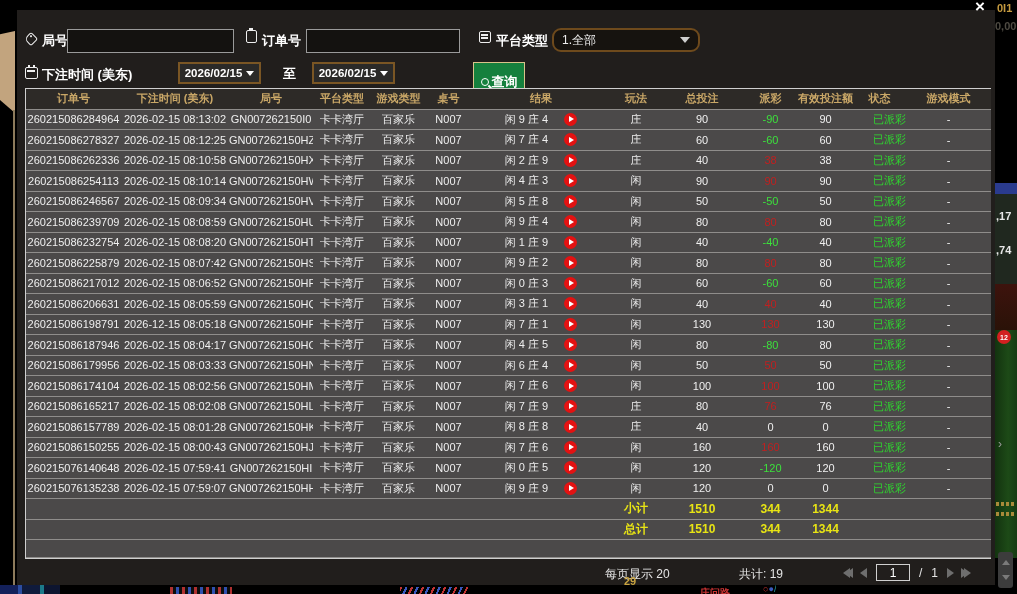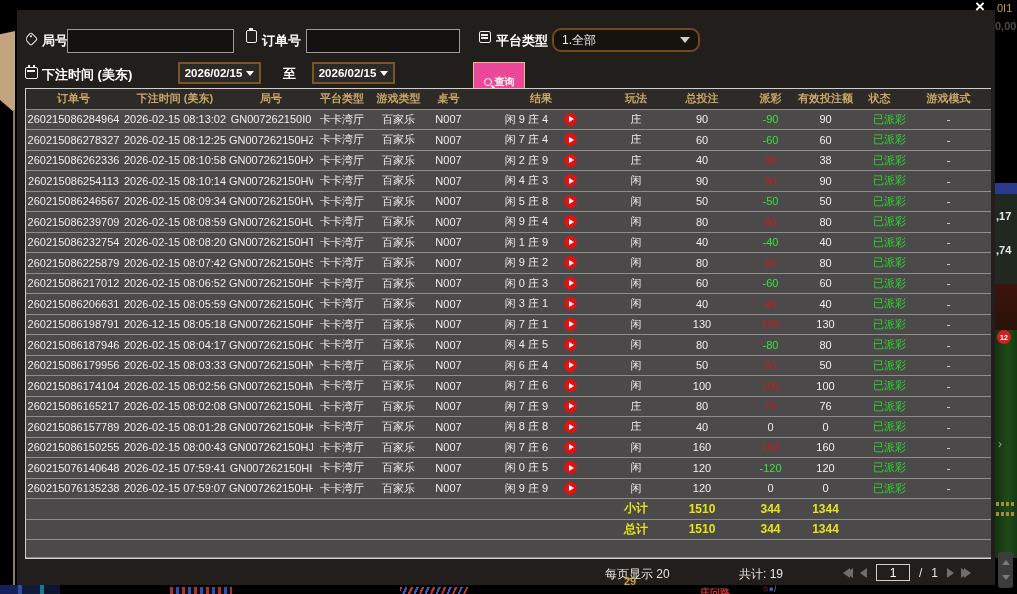--- a/index.html
+++ b/index.html
@@ -28,22 +28,22 @@
     color:#eee; font-size:12px; padding:0 5px; outline:none; }
   .select-box { position:absolute; height:24px; background:#16130f; border:2px solid #6e4a1c;
     color:#eee; font-size:12px; display:flex; align-items:center; padding:0 8px; cursor:pointer; }
   .select-box .tri { margin-left:auto; width:0; height:0; border-left:5px solid transparent;
     border-right:5px solid transparent; border-top:6px solid #cfcfcf; }
   .date-box { position:absolute; width:83px; height:22px; background:#2b2a28; border:2px solid #7a5624;
     color:#fff; font-size:11.5px; font-weight:bold; display:flex; align-items:center;
     justify-content:center; gap:4px; cursor:pointer; }
   .date-box .tri { width:0; height:0; border-left:4px solid transparent;
     border-right:4px solid transparent; border-top:5px solid #fff; }
-  .search-btn { position:absolute; left:456px; top:52px; width:52px; height:40px; background:#ec4899;
-    border:1px solid #d9c38a; color:#fff; font-size:10px; font-weight:bold; display:flex;
+  .search-btn { position:absolute; left:456px; top:52px; width:52px; height:40px; background:#15803d;
+    border:1px solid #d9c38a; color:#fff; font-size:13px; font-weight:bold; display:flex;
     align-items:center; justify-content:center; gap:3px; cursor:pointer; }
 
   
   .icon { position:absolute; display:inline-block; }
   .icon-tag { width:10px; height:10px; border:1.6px solid #efefef; border-radius:2px 2px 2px 5px;
     transform:rotate(45deg); }
   .icon-tag::after { content:""; position:absolute; left:1px; top:1px; width:2px; height:2px;
     border-radius:50%; background:#efefef; }
   .icon-clipboard { width:11px; height:13px; border:1.6px solid #efefef; border-radius:2px; }
   .icon-clipboard::before { content:""; position:absolute; left:2px; top:-3px; width:4px; height:3px;
@@ -91,21 +91,21 @@
     border-right:7px solid #6e6e6e; }
   .tri-r { width:0; height:0; border-top:5px solid transparent; border-bottom:5px solid transparent;
     border-left:7px solid #6e6e6e; }
   .dbl .tri-l, .dbl .tri-r { margin:0 -2px; }
   .page-input { width:34px; height:17px; background:transparent; border:1px solid #d0d0d0;
     color:#fff; font-size:12px; text-align:center; outline:none; }
   .page-sep { color:#e5e5e5; }
 
   
   .bg-right { position:absolute; left:995px; top:0; width:22px; height:594px; background:#000; z-index:1; }
-  .rs-gold { position:absolute; left:2px; top:2px; color:#c59a3f; font-size:11px; font-weight:normal; }
+  .rs-gold { position:absolute; left:2px; top:2px; color:#c59a3f; font-size:11px; font-weight:bold; }
   .rs-gray { position:absolute; left:0; top:20px; color:#4e4a42; font-size:11px; font-weight:bold; }
   .rs-blue { position:absolute; left:0; top:183px; width:22px; height:11px; background:#2a3b8e; }
   .rs-panel { position:absolute; left:0; top:194px; width:22px; height:90px; background:#20281f; }
   .rs-n1 { position:absolute; left:1px; top:16px; color:#e8e8e8; font-size:11px; font-weight:bold; }
   .rs-n2 { position:absolute; left:1px; top:50px; color:#e8e8e8; font-size:11px; font-weight:bold; }
   .rs-maroon { position:absolute; left:0; top:284px; width:22px; height:46px;
     background:linear-gradient(#3d130d,#2a1208); }
   .rs-felt { position:absolute; left:0; top:330px; width:22px; height:228px;
     background:linear-gradient(90deg,#13330f,#1d4a17 60%,#163a12); }
   .rs-badge { position:absolute; left:2px; top:330px; width:14px; height:14px; border-radius:50%;

